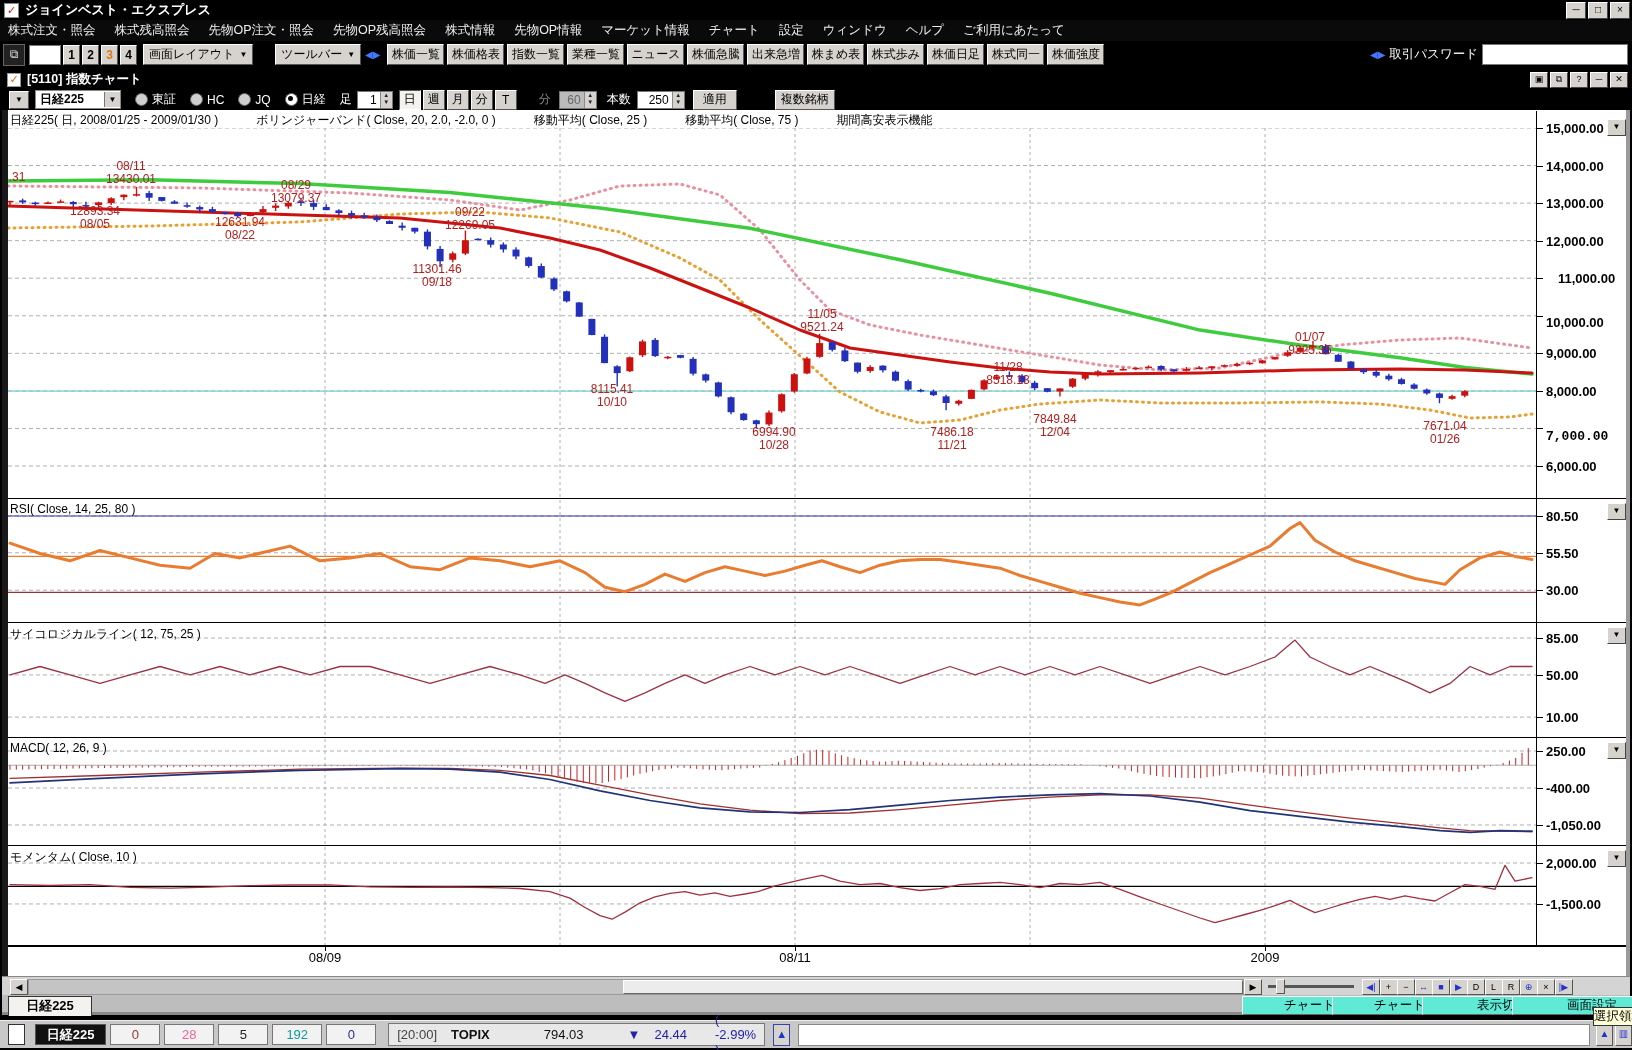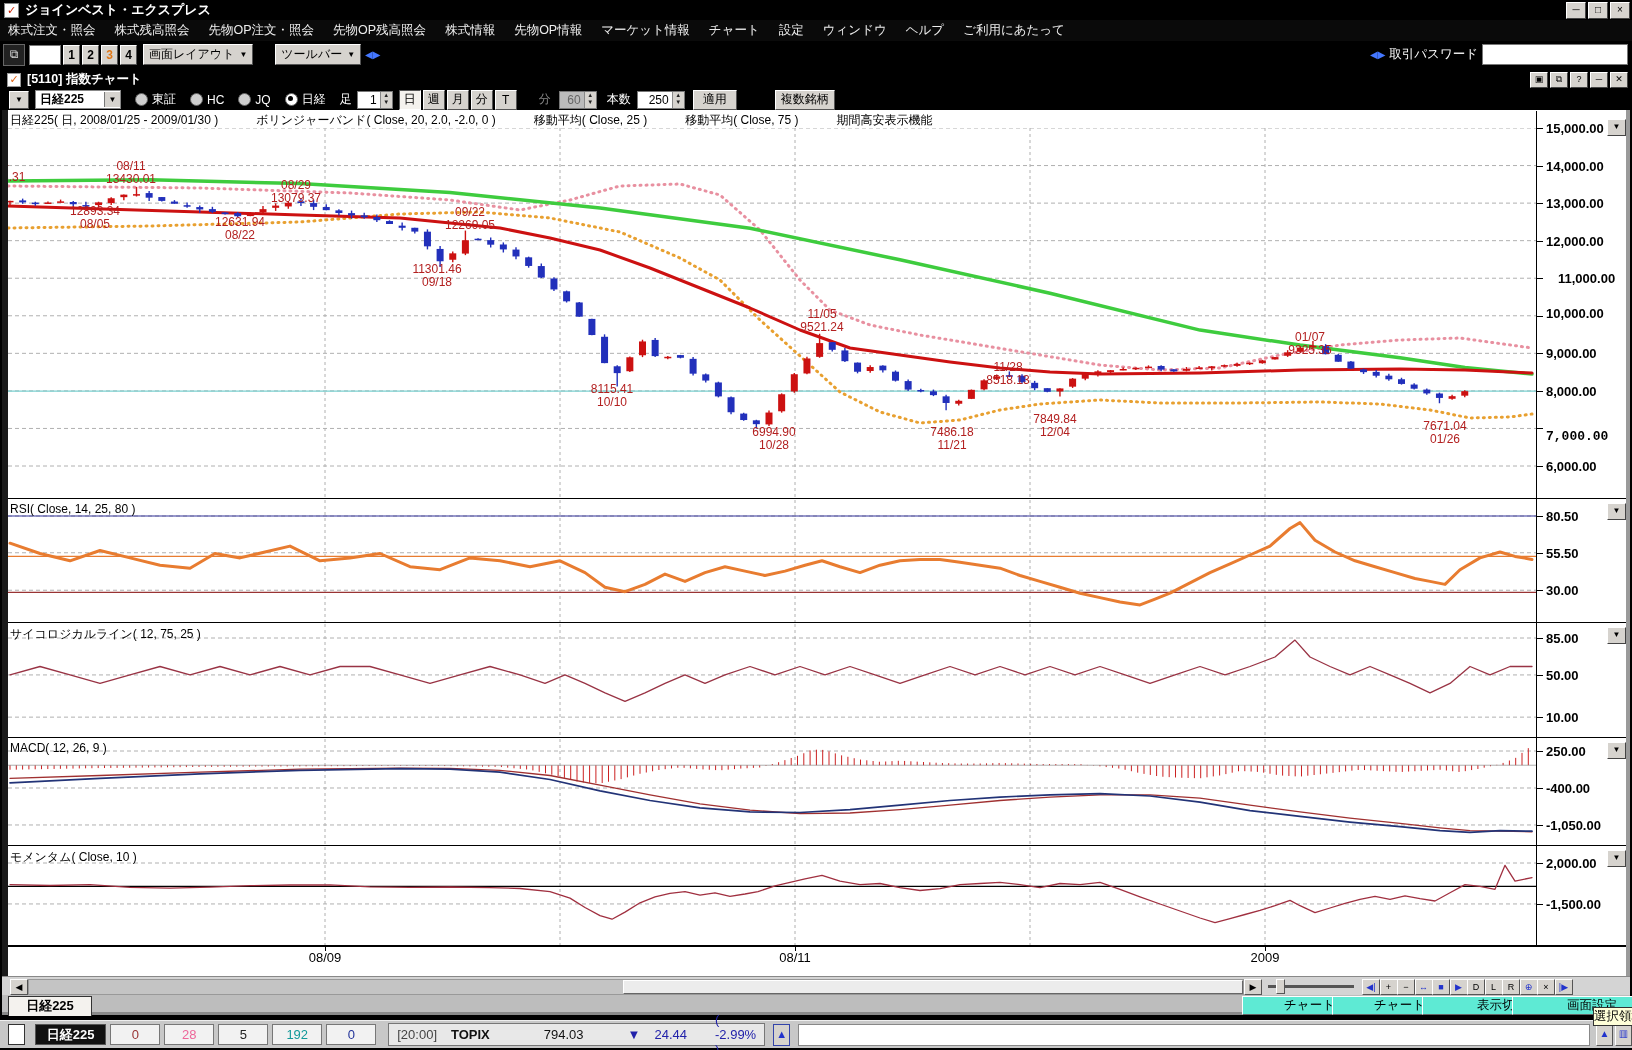--- a/index.html
+++ b/index.html
@@ -139,20 +139,34 @@
     <span>画面レイアウト</span>
     <span class="arr">▼</span>
   </div>
   <span class="sep"></span>
     <span class="sep"></span>
   <div class="btn3d tb-drop">
     <span>ツールバー</span>
     <span class="arr">▼</span>
   </div>
   <span class="splitter">◀▶</span>
+  <span id="shortcuts" style="display:flex;">
+      <div class="btn3d shortcut">株価一覧</div>
+      <div class="btn3d shortcut">株価格表</div>
+      <div class="btn3d shortcut">指数一覧</div>
+      <div class="btn3d shortcut">業種一覧</div>
+      <div class="btn3d shortcut">ニュース</div>
+      <div class="btn3d shortcut">株価急騰</div>
+      <div class="btn3d shortcut">出来急増</div>
+      <div class="btn3d shortcut">株まめ表</div>
+      <div class="btn3d shortcut">株式歩み</div>
+      <div class="btn3d shortcut">株価日足</div>
+      <div class="btn3d shortcut">株式同一</div>
+      <div class="btn3d shortcut">株価強度</div>
+    </span>
   <div id="pw-area">
     <span class="splitter">◀▶</span>
     <span>取引パスワード</span>
     <input id="pw-input" type="password" value="" style="">
   </div>
 </div>
 
 <div class="abs" id="cw-title">
   <div id="cw-check">✓</div>
   <div id="cw-text">[5110] 指数チャート</div>
@@ -773,21 +787,21 @@
     <div class="ylab" style="top: 128px;">15,000.00</div>
     <div class="ytick" style="top: 165.556px;"></div>
     <div class="ylab" style="top: 165.556px;">14,000.00</div>
     <div class="ytick" style="top: 203.112px;"></div>
     <div class="ylab" style="top: 203.112px;">13,000.00</div>
     <div class="ytick" style="top: 240.668px;"></div>
     <div class="ylab" style="top: 240.668px;">12,000.00</div>
     <div class="ytick" style="top: 278.224px;"></div>
     <div class="ylab" style="top: 278.224px; margin-left: 12px;">11,000.00</div>
     <div class="ytick" style="top: 315.78px;"></div>
-    <div class="ylab" style="top: 313px;">10,000.00</div>
+    <div class="ylab" style="top: 322px;">10,000.00</div>
     <div class="ytick" style="top: 353.336px;"></div>
     <div class="ylab" style="top: 353.336px;">9,000.00</div>
     <div class="ytick" style="top: 390.892px;"></div>
     <div class="ylab" style="top: 390.892px;">8,000.00</div>
     <div class="ytick" style="top: 428.448px;"></div>
     <div class="ylab" style="top: 436px; font-family: Liberation Mono, monospace;">7,000.00</div>
     <div class="ytick" style="top: 466.004px;"></div>
     <div class="ylab" style="top: 466.004px;">6,000.00</div>
     <div class="pane-drop" style="top: 119px;">▼</div>
     <div class="ytick" style="top: 516px;"></div>

